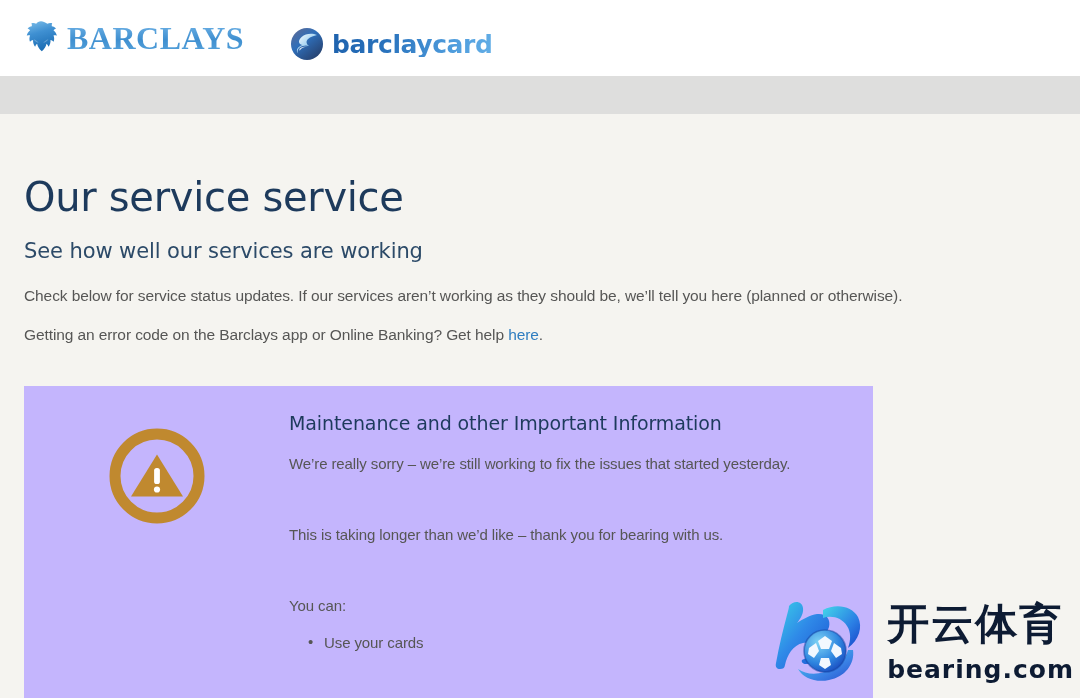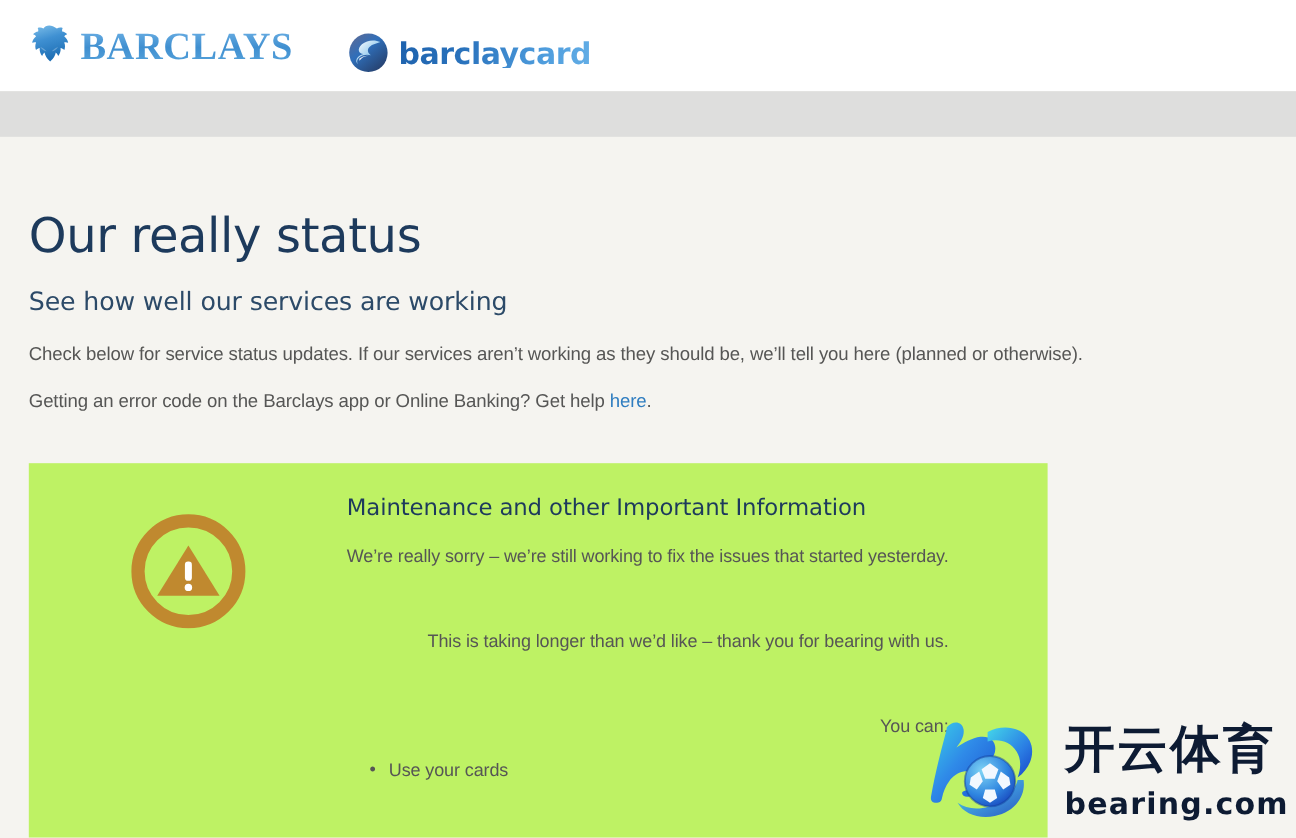--- a/index.html
+++ b/index.html
@@ -106,21 +106,21 @@
   .intro-para.second { padding-top: 18px; }
   .inline-link {
     color: #2f7dc0;
     text-decoration: none;
     margin-top: 20px;
   }
 
   
   .alert-card {
     margin-top: 40px;
-    background: #bef264;
+    background: #c4b5fd;
     width: 849px;
     min-height: 313px;
     display: flex;
     align-items: flex-start;
     box-sizing: border-box;
     padding: 26px 0 0 0;
   }
   .alert-icon-col {
     width: 265px;
     flex: 0 0 265px;
@@ -140,21 +140,21 @@
     letter-spacing: -0.1px;
   }
   .alert-text {
     font-size: 15px;
     color: #565655;
     margin: 0;
     padding-top: 18px;
     line-height: 1.4;
     letter-spacing: -0.1px;
   }
-  .alert-text.gap-lg { padding-top: 50px; text-align: right; }
+  .alert-text.gap-lg { padding-top: 50px; }
   .alert-list {
     margin: 0;
     padding: 16px 0 0 19px;
     list-style: none;
   }
   .alert-list li {
     font-size: 15px;
     color: #565655;
     line-height: 1.4;
     position: relative;
@@ -242,21 +242,21 @@
       </svg>
     </span>
     <span class="barclaycard-word">barclaycard</span>
   </a>
 </div>
 
 <div class="nav-band"></div>
 
 <div class="main">
 
-  <h1 class="page-title">Our really status</h1>
+  <h1 class="page-title">Our service service</h1>
   <h2 class="page-subtitle">See how well our services are working</h2>
 
   <p class="intro-para">Check below for service status updates. If our services aren’t working as they should be, we’ll tell you here (planned or otherwise).</p>
 
   <p class="intro-para second"><span>Getting an error code on the Barclays app or Online Banking? Get help </span><a class="inline-link" href="#">here</a><span>.</span></p>
 
   <div class="alert-card">
 
     <div class="alert-icon-col">
       <span>

